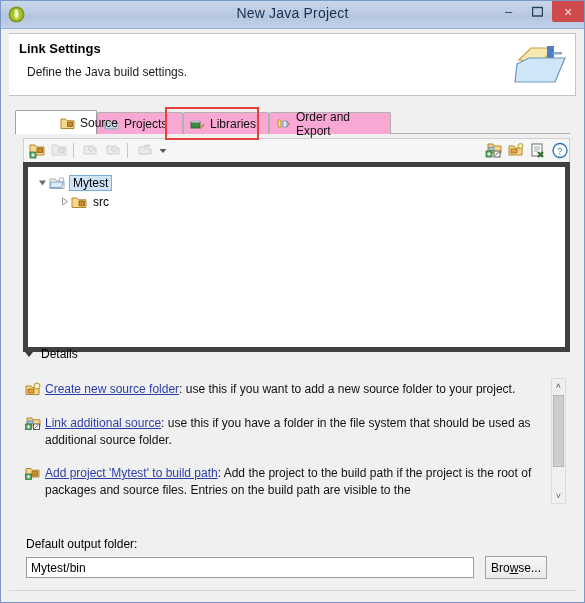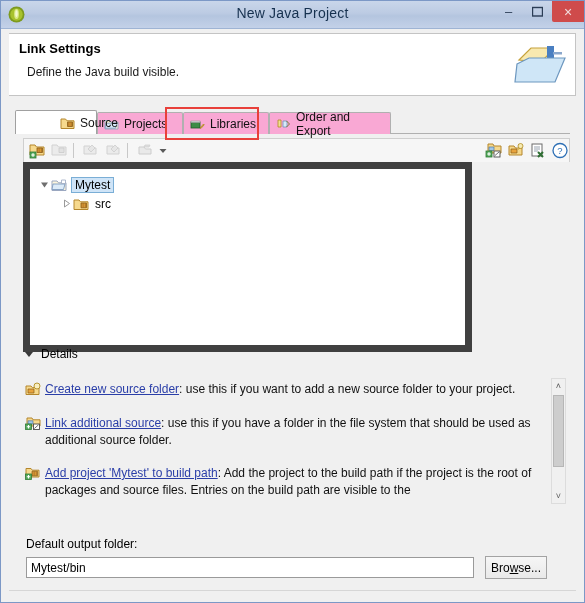--- a/index.html
+++ b/index.html
@@ -184,24 +184,24 @@
     position: absolute;
     top: 4px;
     width: 1px; height: 15px;
     background: #c8c8c8;
   }
 
   
   #treepanel {
     position: absolute;
     left: 22px; top: 65px;
-    width: 449px;
+    width: 547px;
     height: 190px;
     background: #ffffff;
-    border: 7px solid #404040;
+    border: 5px solid #404040;
     box-sizing: border-box;
     overflow: hidden;
     text-decoration: underline;
   }
   .treerow {
     position: absolute;
     height: 17px;
     display: flex;
     align-items: center;
     font-size: 12px;
@@ -378,21 +378,21 @@
         </svg>
       </div>
     </div>
     <div class="winbtn" id="btn-close">
       <div class="glyph">×</div>
     </div>
   </div>
 
   <div id="header">
     <div id="header-title">Link Settings</div>
-    <div id="header-sub">Define the Java build visible.</div>
+    <div id="header-sub">Define the Java build settings.</div>
     <div id="header-icon">
       <svg width="58" height="54" viewBox="0 0 58 54">
         <path d="M8 22 L20 10 L38 10 L40 14 L30 24 Z" fill="#f8e9b0" stroke="#c6a23c" stroke-width="1.2"></path>
         <rect x="36" y="8" width="7" height="20" fill="#4a7fc1"></rect>
         <path d="M34 27 h12 v3 h-12 z" fill="#35639c"></path>
         <path d="M42 14 h9 v2.5 h-9 z" fill="#8aa7cc"></path>
         <path d="M6 26 L18 20 L54 20 L44 44 L4 44 Z" fill="#cfe6f7" stroke="#6d97bf" stroke-width="1.2"></path>
       </svg>
     </div>
   </div>

